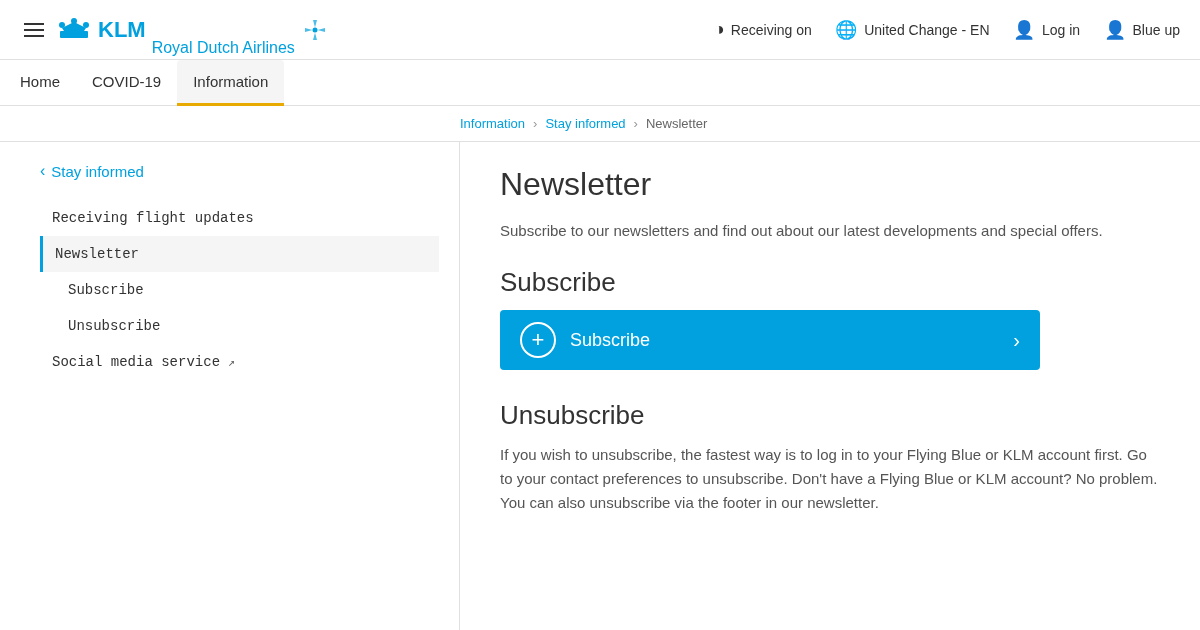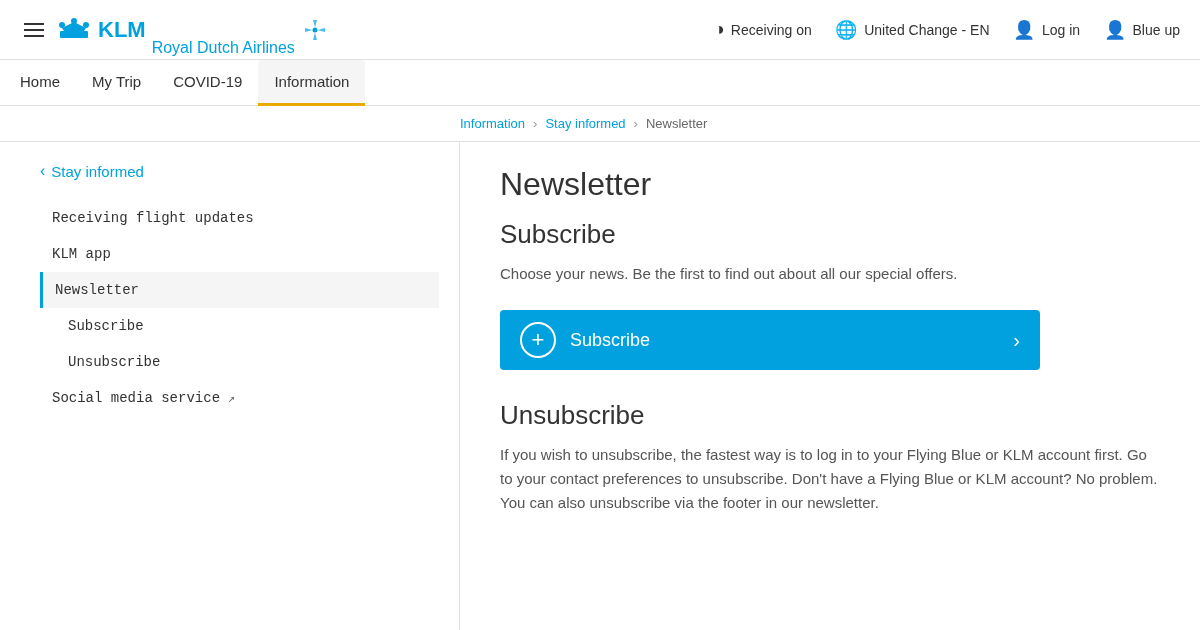--- a/index.html
+++ b/index.html
@@ -275,21 +275,20 @@
     </div>
     <div class="header-right-item">
       <span class="icon">👤</span>
       <span>Blue up</span>
     </div>
   </div>
 </header>
 
 <nav class="nav">
   <div class="nav-item">Home</div>
-  <div class="nav-item">My Trip</div>
   <div class="nav-item">COVID-19</div>
   <div class="nav-item active">Information</div>
 </nav>
 
 <div class="breadcrumb">
   <a>Information</a>
   <span class="separator">›</span>
   <a>Stay informed</a>
   <span class="separator">›</span>
   <span class="current">Newsletter</span>
@@ -297,36 +296,35 @@
 
 <div class="main">
 
   <aside class="sidebar">
     <div class="sidebar-back">
       <span class="arrow">‹</span>
       <span>Stay informed</span>
     </div>
     <ul class="sidebar-menu">
       <li>Receiving flight updates</li>
-      <li>KLM app</li>
       <li class="active">Newsletter</li>
       <li class="sub-item">Subscribe</li>
       <li class="sub-item">Unsubscribe</li>
       <li class="external">
         <span>Social media service</span>
         <span class="external-icon">↗</span>
       </li>
     </ul>
   </aside>
 
   <main class="content">
     <h1>Newsletter</h1>
+    <p>Subscribe to our newsletters and find out about our latest developments and special offers.</p>
 
     <h2>Subscribe</h2>
-    <p>Choose your news. Be the first to find out about all our special offers.</p>
 
     <button class="subscribe-btn">
       <div class="subscribe-btn-left">
         <div class="subscribe-circle">+</div>
         <span>Subscribe</span>
       </div>
       <span class="chevron-right">›</span>
     </button>
 
     <h2>Unsubscribe</h2>

